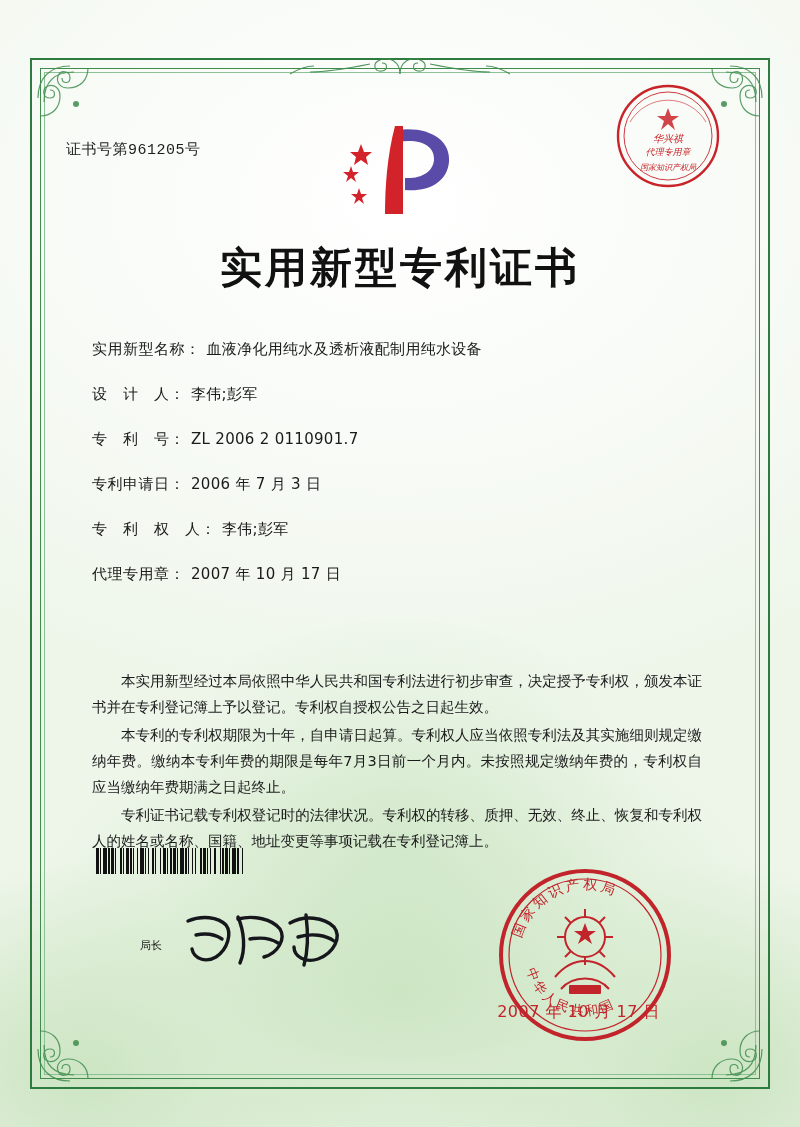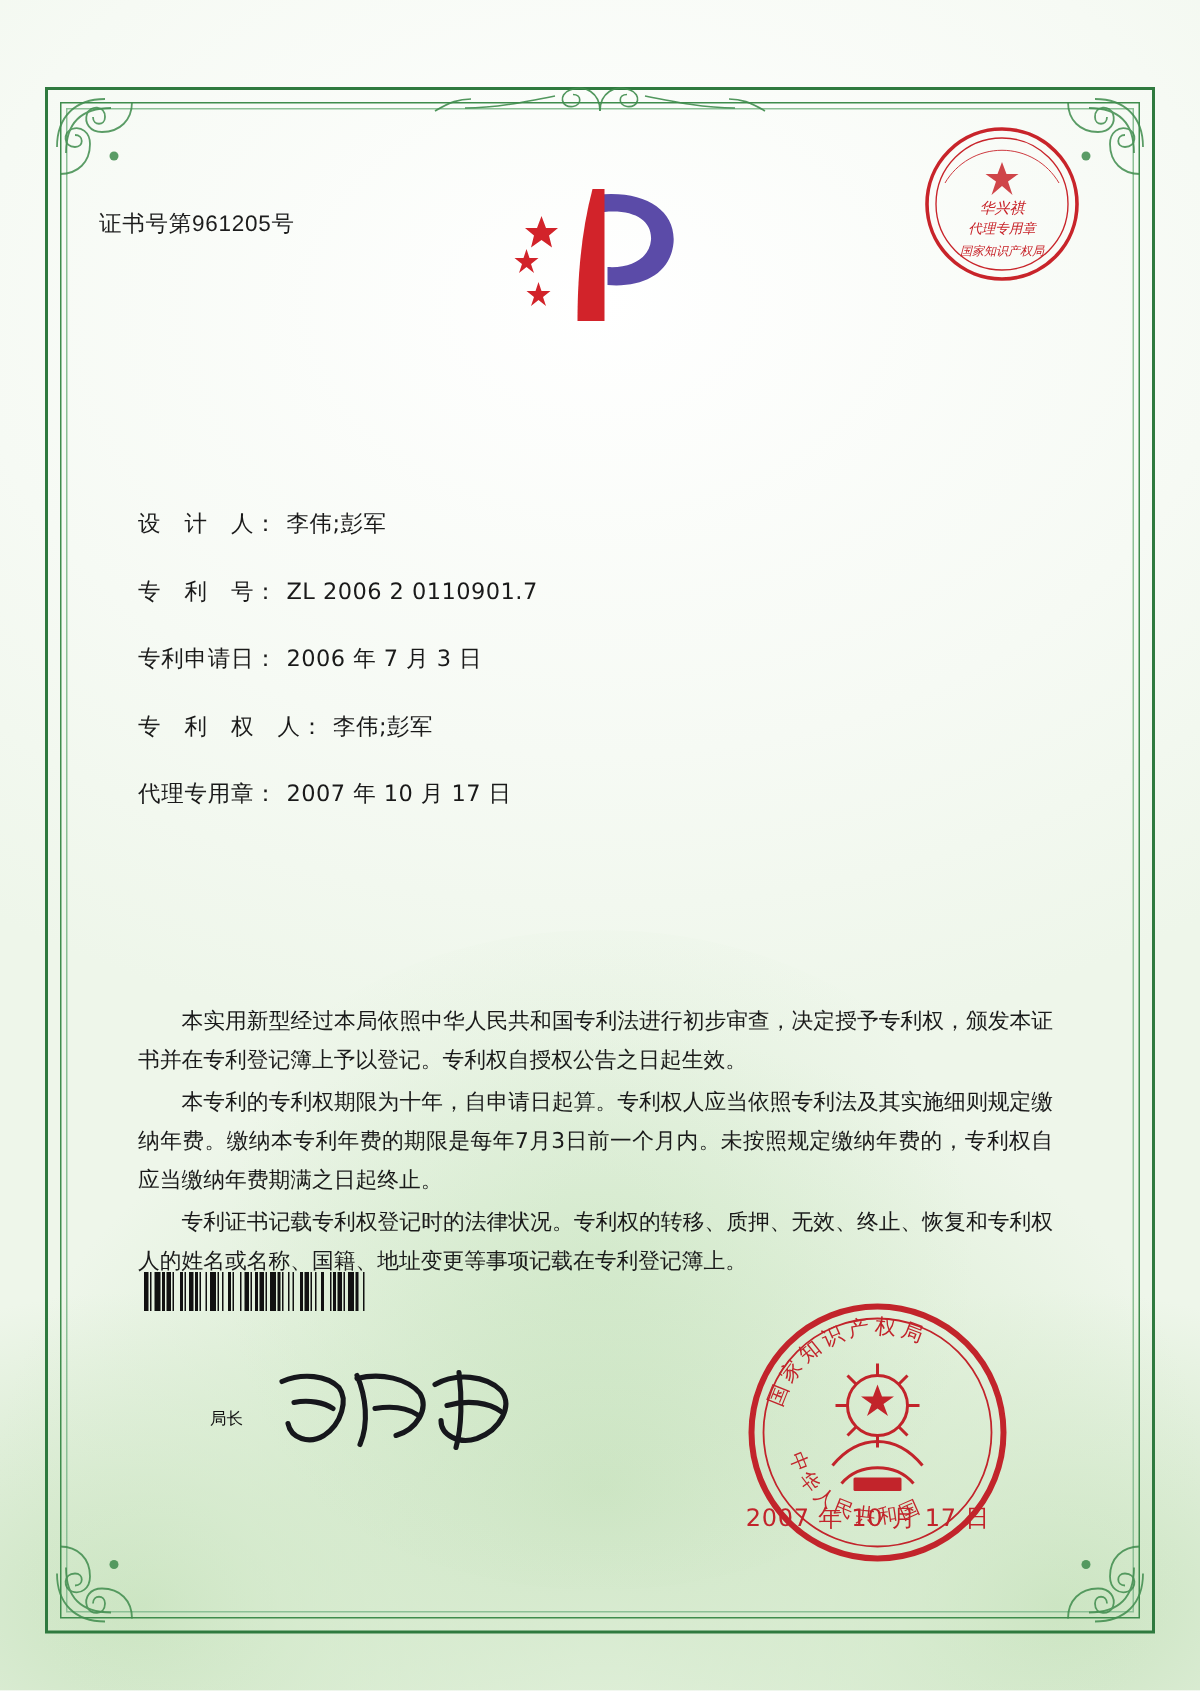--- a/index.html
+++ b/index.html
@@ -76,21 +76,21 @@
     opacity: 0.9;
   }
 
   .cert-no {
     position: absolute;
     left: 66px;
     top: 140px;
     font-size: 15px;
     color: #1d1d1d;
     letter-spacing: 0.5px;
-    font-family: Liberation Sans, sans-serif;
+    font-family: Liberation Mono, monospace;
   }
 
   
   .logo {
     position: absolute;
     left: 50%;
     top: 118px;
     transform: translateX(-50%);
     width: 150px;
     height: 110px;
@@ -322,22 +322,27 @@
       <circle cx="54" cy="54" r="50" fill="none" stroke="#c8242a" stroke-width="2.4"></circle>
       <circle cx="54" cy="54" r="44" fill="none" stroke="#c8242a" stroke-width="0.9"></circle>
       <polygon points="54,26 57,34 65,34 58,39 61,48 54,42 47,48 50,39 43,34 51,34" fill="#c8242a" opacity="0.85"></polygon>
       <text x="54" y="60" text-anchor="middle" fill="#c8242a" font-size="10" font-family="DejaVu Sans, sans-serif">华兴祺</text>
       <text x="54" y="73" text-anchor="middle" fill="#c8242a" font-size="9" font-family="DejaVu Sans, sans-serif">代理专用章</text>
       <text x="54" y="88" text-anchor="middle" fill="#c8242a" font-size="8" font-family="DejaVu Sans, sans-serif">国家知识产权局</text>
       <path d="M16 40 A44 44 0 0 1 92 40" fill="none" stroke="#c8242a" stroke-width="0.6"></path>
     </svg>
   </div>
 
+  <div class="title">实用新型专利证书</div>
 
   <div class="fields">
+    <div class="field">
+      <span class="lbl">实用新型名称：</span>
+      <span class="val">血液净化用纯水及透析液配制用纯水设备</span>
+    </div>
     <div class="field">
       <span class="lbl">设　计　人：</span>
       <span class="val">李伟;彭军</span>
     </div>
     <div class="field">
       <span class="lbl">专　利　号：</span>
       <span class="val">ZL 2006 2 0110901.7</span>
     </div>
     <div class="field">
       <span class="lbl">专利申请日：</span>

